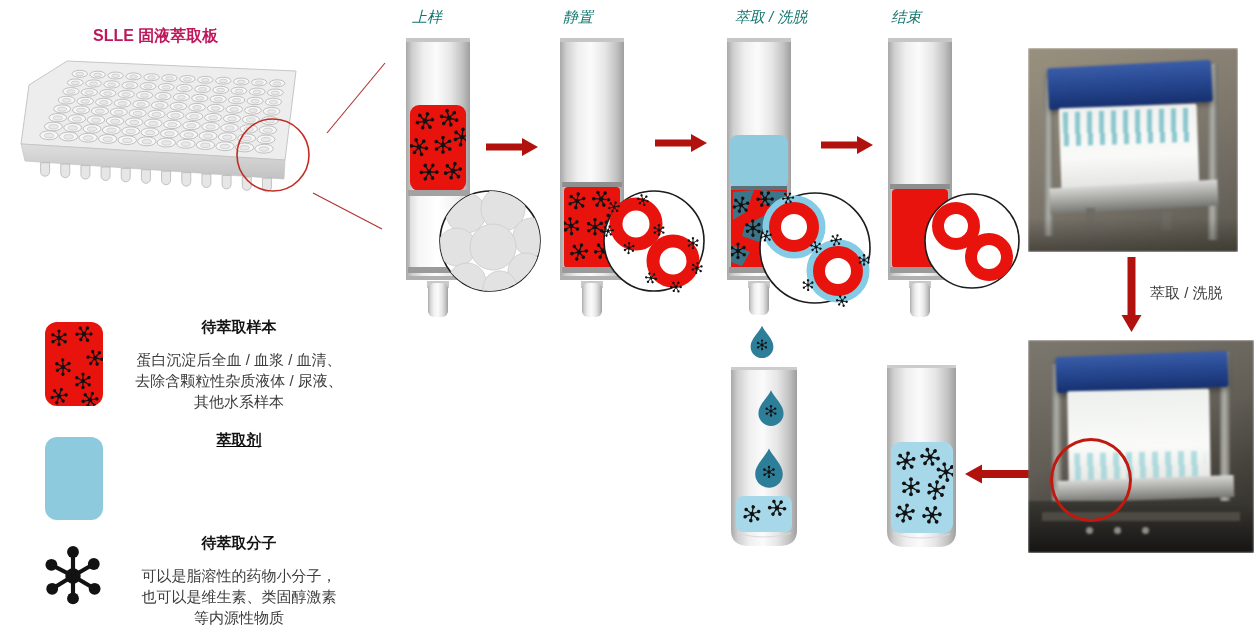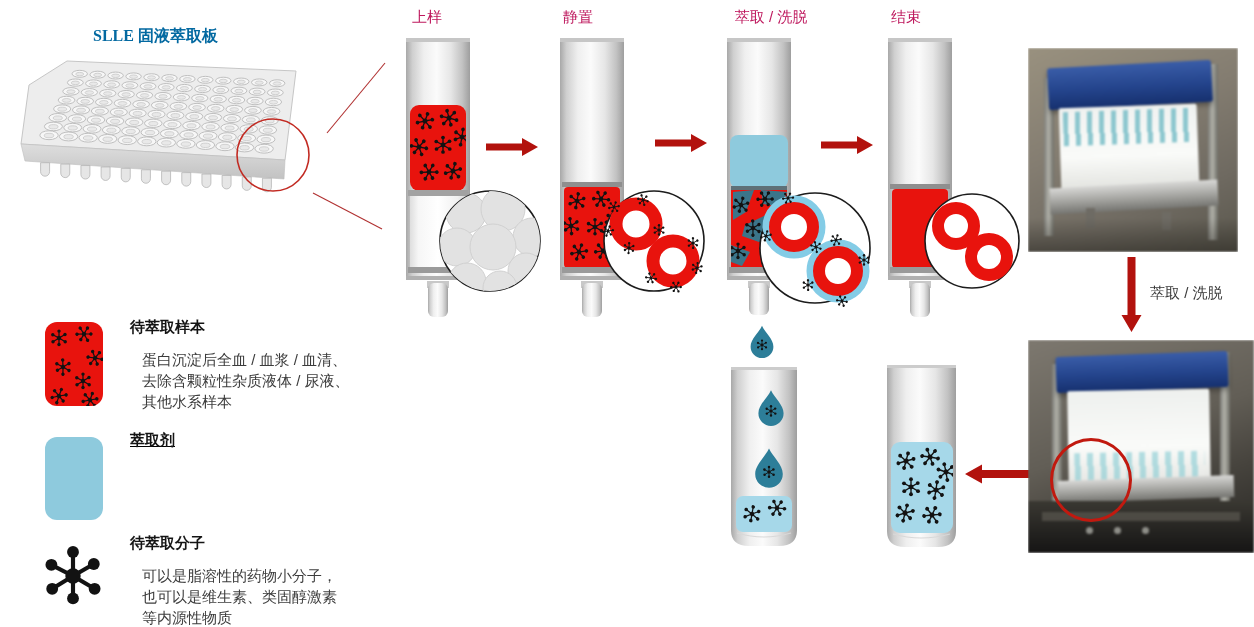--- a/index.html
+++ b/index.html
@@ -1,21 +1,21 @@
 <!DOCTYPE html>
 <html><head>
 <meta charset="utf-8">
 <style>
   html,body{margin:0;padding:0;background:#fff;}
   .stage{position:relative;width:1254px;height:627px;background:#fff;overflow:hidden;
          font-family:"Liberation Sans","DejaVu Sans",sans-serif;}
-  .step-label{position:absolute;top:8px;transform:translateX(-50%);font-size:15px;color:#be185d;white-space:nowrap;}
-  .plate-title{position:absolute;left:93px;top:26px;font-size:16px;font-weight:bold;color:#0369a1;white-space:nowrap;font-family:Liberation Serif, serif;}
+  .step-label{position:absolute;top:8px;transform:translateX(-50%);font-size:15px;color:#0f766e;white-space:nowrap;font-style:italic;}
+  .plate-title{position:absolute;left:93px;top:26px;font-size:16px;font-weight:bold;color:#be185d;white-space:nowrap;}
   .side-label{position:absolute;left:1150px;top:284px;font-size:15px;color:#3a3a3a;white-space:nowrap;}
-  .legend-item{position:absolute;left:130px;width:232px;}
+  .legend-item{position:absolute;left:123px;width:232px;text-align:center;}
   .legend-title{font-size:15px;font-weight:bold;color:#141414;margin:0 0 3px 0;}
   .legend-desc{font-size:15px;line-height:21px;color:#3c3c3c;margin:12px;}
   svg.canvas{position:absolute;left:0;top:0;}
   
   .photo{position:absolute;overflow:hidden;}
   .photo .scene{position:absolute;inset:0;filter:blur(1.1px);}
   #photo1 .bg{position:absolute;inset:0;background:linear-gradient(155deg,#99917f 0%,#847d71 40%,#6f6a61 72%,#59564c 100%);}
   #photo2 .bg{position:absolute;inset:0;background:linear-gradient(160deg,#7d786f 0%,#625e56 45%,#47443e 68%,#262522 100%);}
   .post{position:absolute;width:10px;background:linear-gradient(90deg,#7d7d78,#b0b0a8 45%,#6d6d66);}
   .lid{position:absolute;background:linear-gradient(180deg,#3a5da8 0%,#24448c 55%,#16306e 100%);border-radius:3px;box-shadow:0 3px 5px rgba(0,0,0,.35);}

